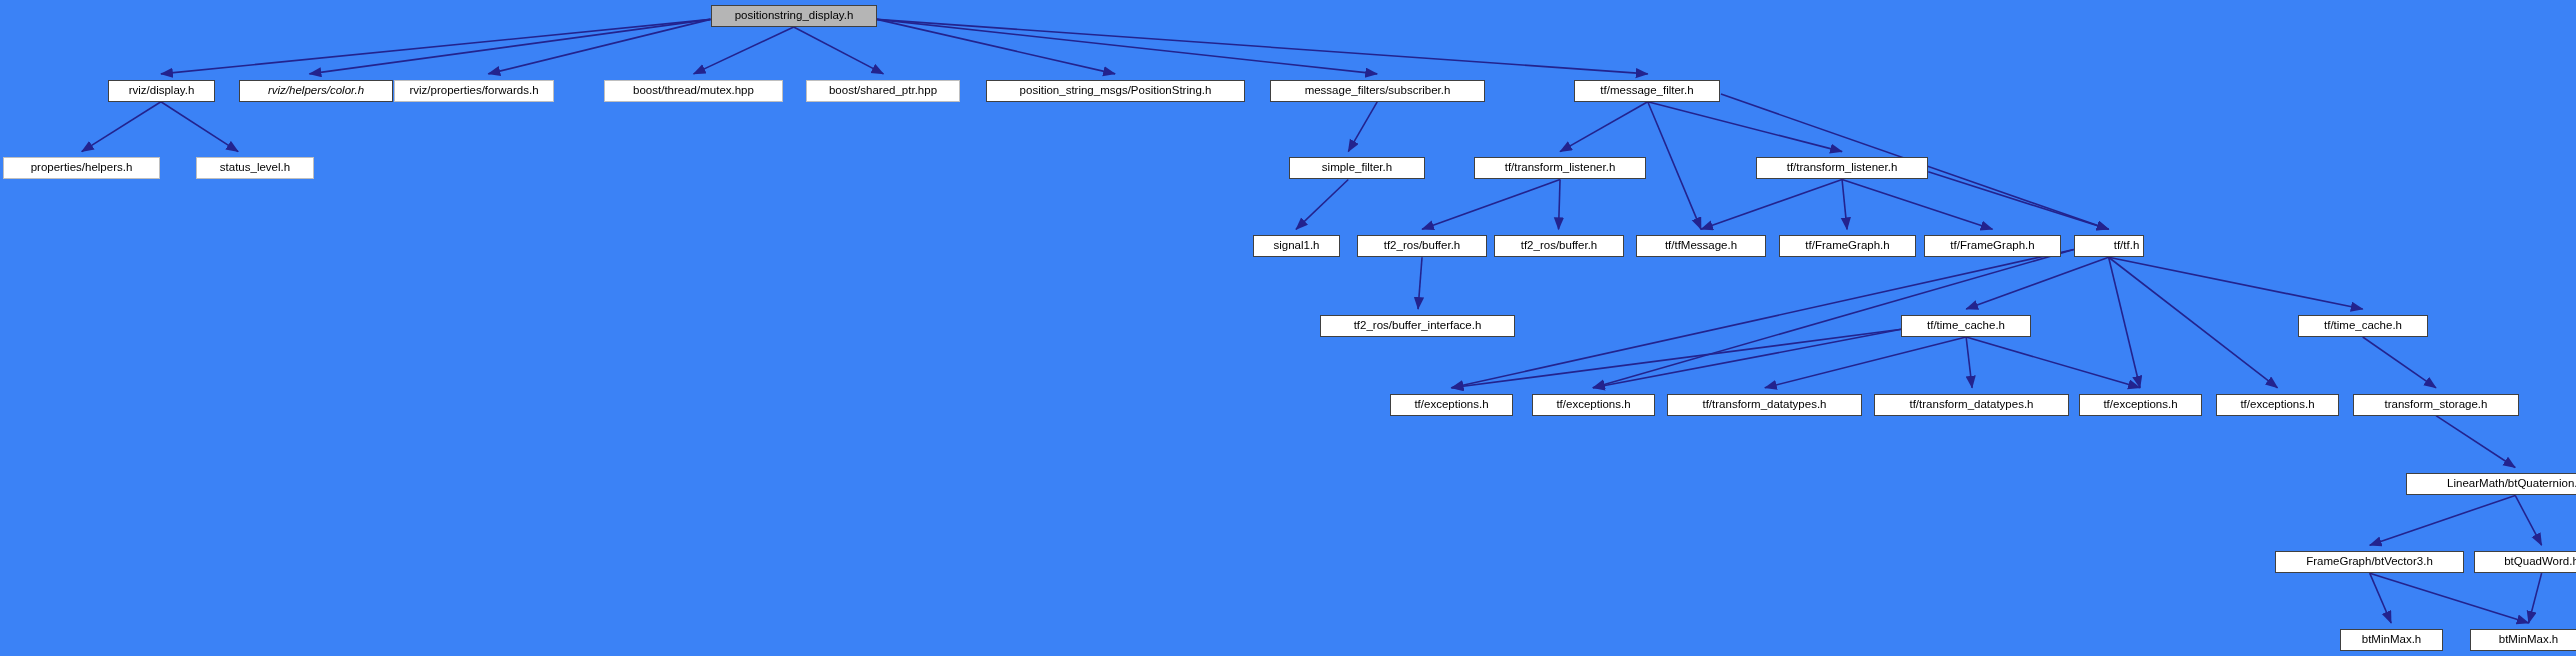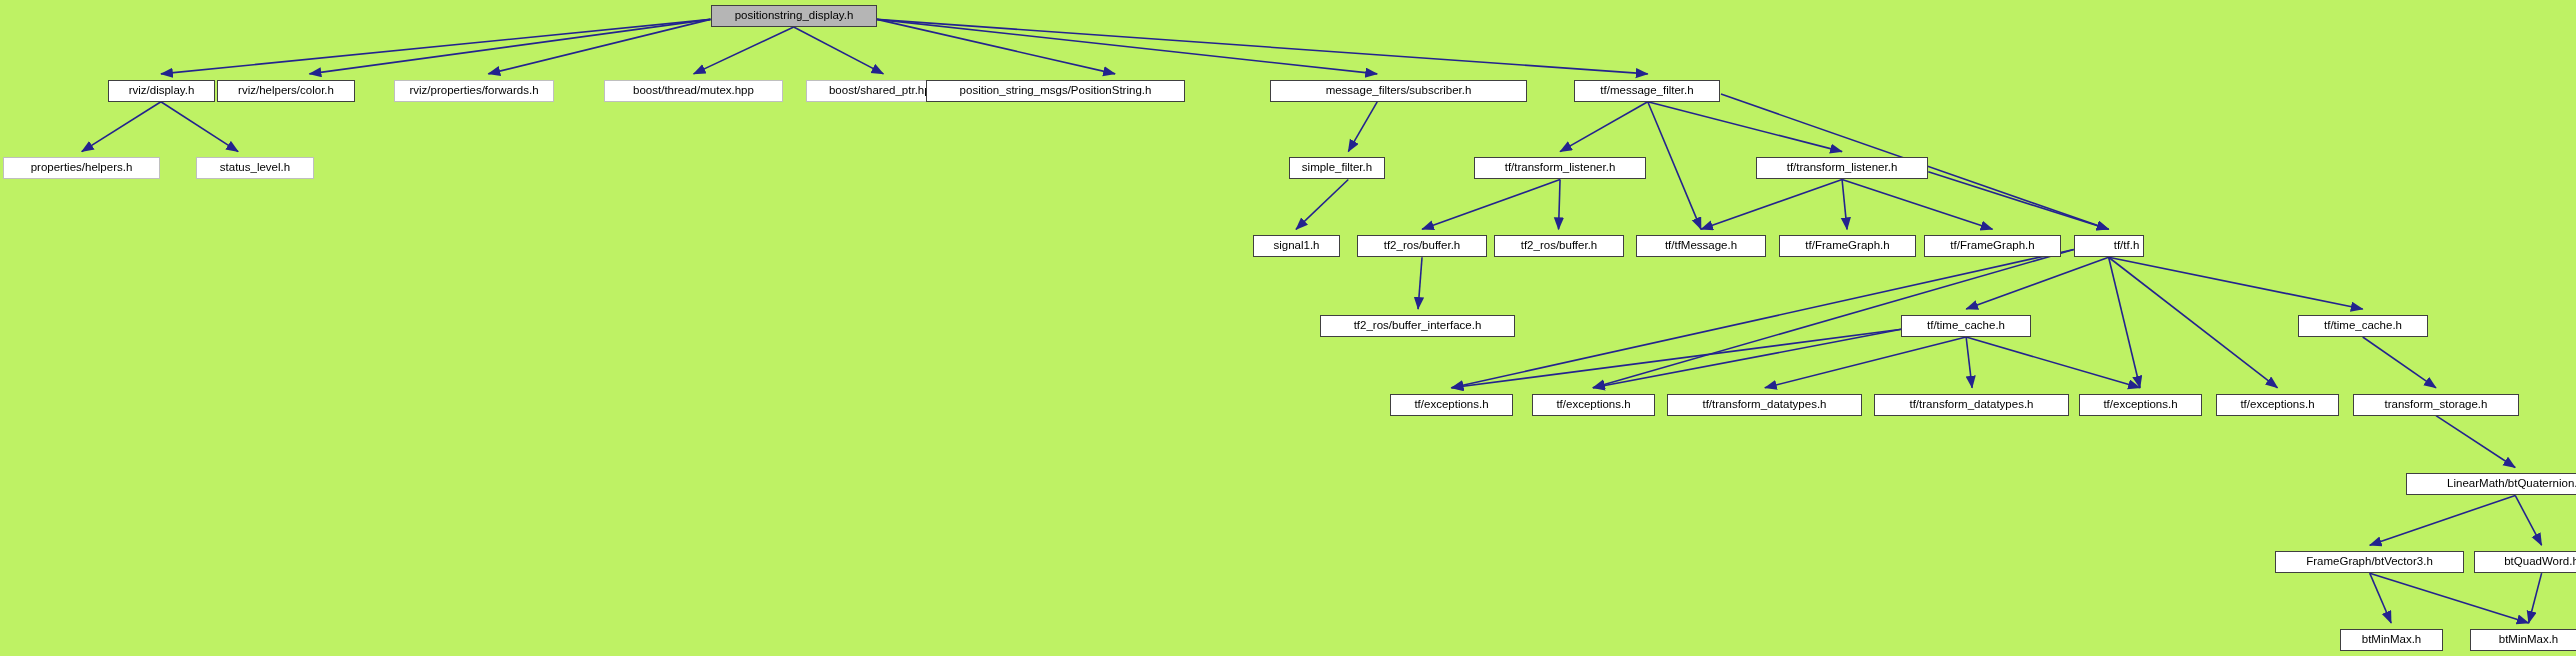--- a/index.html
+++ b/index.html
@@ -1,17 +1,17 @@
 <!DOCTYPE html>
 <html><head>
 <meta charset="utf-8">
 <style>
   html,body{margin:0;padding:0;background:#ffffff;}
   body{font-family:"Liberation Sans",sans-serif;}
-  #graph{position:relative;width:2576px;height:657px;background:#bef264;overflow:hidden;}
+  #graph{position:relative;width:2576px;height:657px;background:#3b82f6;overflow:hidden;}
   #edges{position:absolute;left:0;top:0;width:2576px;height:657px;pointer-events:none;}
   .node{
     position:absolute;
     box-sizing:border-box;
     display:flex;align-items:center;justify-content:center;
     background:#ffffff;
     border:1px solid #bfbfbf;
     font-size:11.5px;
     color:#000000;
     white-space:nowrap;
@@ -77,48 +77,48 @@
         <path d="M2550.5,575 L2537.5,625" marker-end="url(#arrow)"></path>
       </g>
   </svg>
   <div id="nodes">
       <div class="node root" style="left: 711px; top: 5px; width: 166px;">
         <span class="node-label">positionstring_display.h</span>
       </div>
       <div class="node strong" style="left: 108px; top: 80px; width: 107px; justify-content: center;">
         <span class="node-label">rviz/display.h</span>
       </div>
-      <div class="node strong" style="left: 217px; top: 80px; width: 138px;">
+      <div class="node strong" style="left: 239px; top: 80px; width: 154px; font-style: italic;">
         <span class="node-label">rviz/helpers/color.h</span>
       </div>
       <div class="node " style="left: 394px; top: 80px; width: 160px;">
         <span class="node-label">rviz/properties/forwards.h</span>
       </div>
       <div class="node " style="left: 604px; top: 80px; width: 179px;">
         <span class="node-label">boost/thread/mutex.hpp</span>
       </div>
       <div class="node " style="left: 806px; top: 80px; width: 154px;">
         <span class="node-label">boost/shared_ptr.hpp</span>
       </div>
-      <div class="node strong" style="left: 926px; top: 80px; width: 259px;">
+      <div class="node strong" style="left: 986px; top: 80px; width: 259px;">
         <span class="node-label">position_string_msgs/PositionString.h</span>
       </div>
-      <div class="node strong" style="left: 1270px; top: 80px; width: 257px;">
+      <div class="node strong" style="left: 1270px; top: 80px; width: 215px;">
         <span class="node-label">message_filters/subscriber.h</span>
       </div>
       <div class="node strong" style="left: 1574px; top: 80px; width: 146px;">
         <span class="node-label">tf/message_filter.h</span>
       </div>
       <div class="node " style="left: 3px; top: 157px; width: 157px;">
         <span class="node-label">properties/helpers.h</span>
       </div>
       <div class="node " style="left: 196px; top: 157px; width: 118px;">
         <span class="node-label">status_level.h</span>
       </div>
-      <div class="node strong" style="left: 1289px; top: 157px; width: 96px;">
+      <div class="node strong" style="left: 1289px; top: 157px; width: 136px;">
         <span class="node-label">simple_filter.h</span>
       </div>
       <div class="node strong" style="left: 1474px; top: 157px; width: 172px;">
         <span class="node-label">tf/transform_listener.h</span>
       </div>
       <div class="node strong" style="left: 1756px; top: 157px; width: 172px;">
         <span class="node-label">tf/transform_listener.h</span>
       </div>
       <div class="node strong" style="left: 1253px; top: 235px; width: 87px;">
         <span class="node-label">signal1.h</span>

